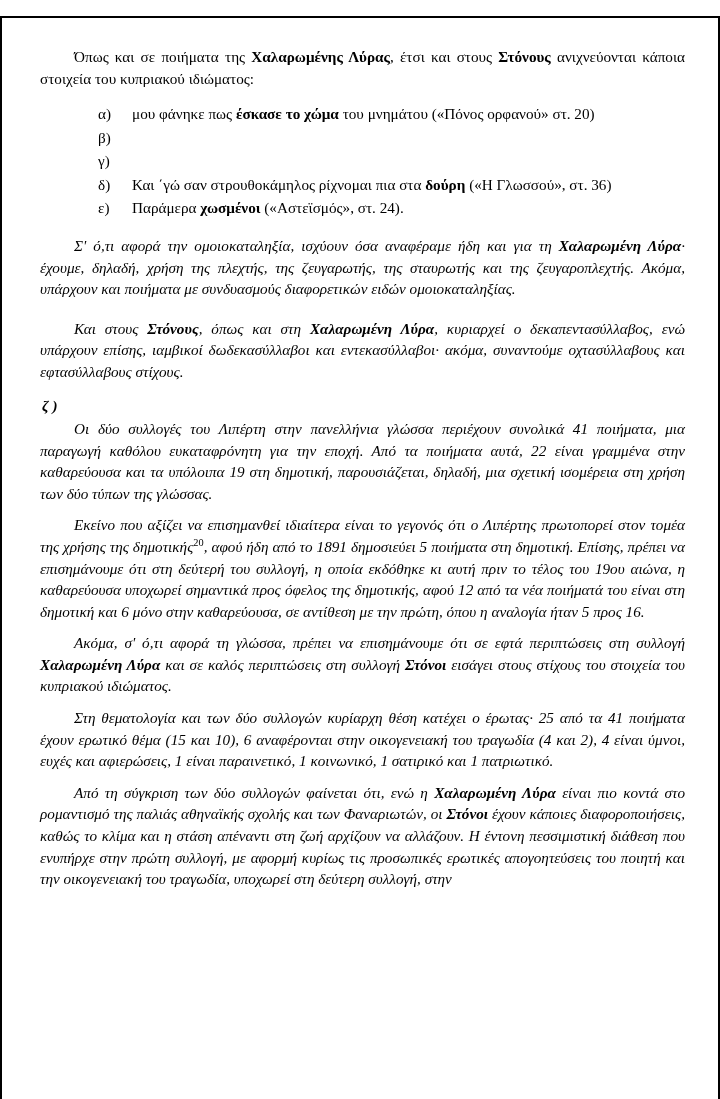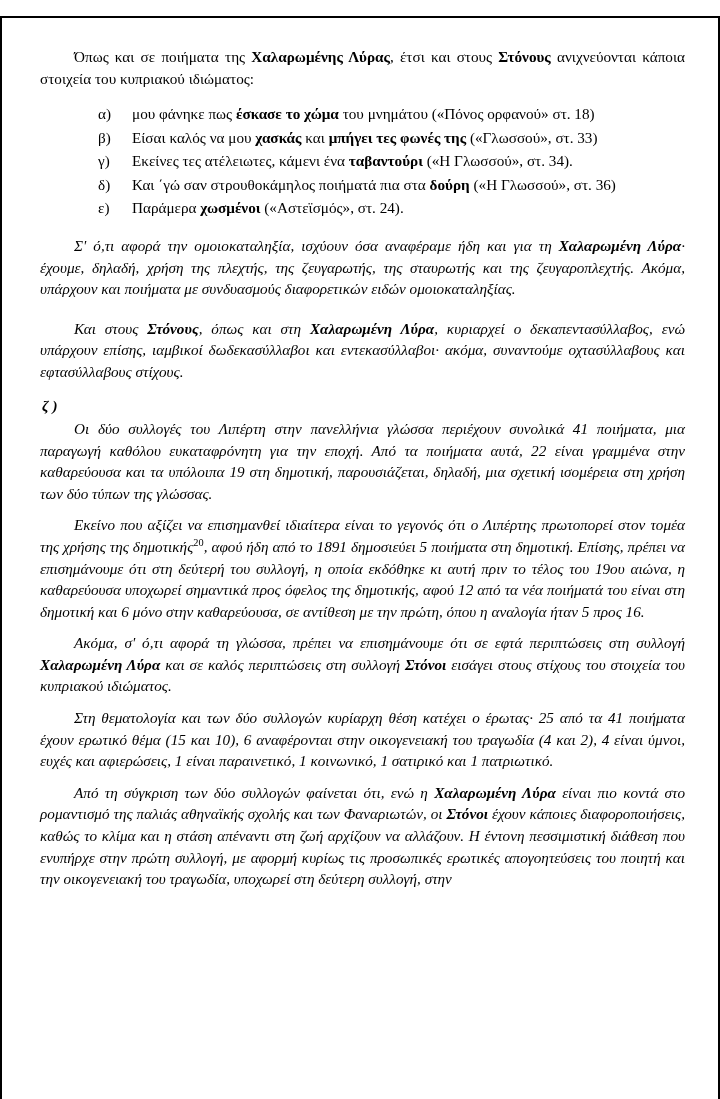--- a/index.html
+++ b/index.html
@@ -96,33 +96,31 @@
 <div class="page">
   <div class="content">
 
     <p class="para">
       <span>Όπως και σε ποιήματα της </span><span class="b">Χαλαρωμένης Λύρας</span><span>, έτσι και στους </span><span class="b">Στόνους</span><span> ανιχνεύονται κάποια στοιχεία του κυπριακού ιδιώματος:</span>
     </p>
 
     <div class="list">
       <div class="list-item">
         <span class="list-marker">α)</span>
-        <span class="list-text"><span>μου φάνηκε πως </span><span class="b">έσκασε το χώμα</span><span> του μνημάτου («Πόνος ορφανού» στ. 18)</span></span>
+        <span class="list-text"><span>μου φάνηκε πως </span><span class="b">έσκασε το χώμα</span><span> του μνημάτου («Πόνος ορφανού» στ. 20)</span></span>
       </div>
       <div class="list-item">
         <span class="list-marker">β)</span>
-        <span class="list-text"><span>Είσαι καλός να μου </span><span class="b">χασκάς</span><span> και </span><span class="b">μπήγει τες φωνές της</span><span> («Γλωσσού», στ. 33)</span></span>
       </div>
       <div class="list-item">
         <span class="list-marker">γ)</span>
-        <span class="list-text"><span>Εκείνες τες ατέλειωτες, κάμενι ένα </span><span class="b">ταβαντούρι</span><span> («Η Γλωσσού», στ. 34).</span></span>
       </div>
       <div class="list-item">
         <span class="list-marker">δ)</span>
-        <span class="list-text"><span>Και ΄γώ σαν στρουθοκάμηλος ποιήματά πια στα </span><span class="b">δούρη</span><span> («Η Γλωσσού», στ. 36)</span></span>
+        <span class="list-text"><span>Και ΄γώ σαν στρουθοκάμηλος ρίχνομαι πια στα </span><span class="b">δούρη</span><span> («Η Γλωσσού», στ. 36)</span></span>
       </div>
       <div class="list-item">
         <span class="list-marker">ε)</span>
         <span class="list-text"><span>Παράμερα </span><span class="b">χωσμένοι</span><span> («Αστεϊσμός», στ. 24).</span></span>
       </div>
     </div>
 
     <div class="gap"></div>
 
     <p class="para">

